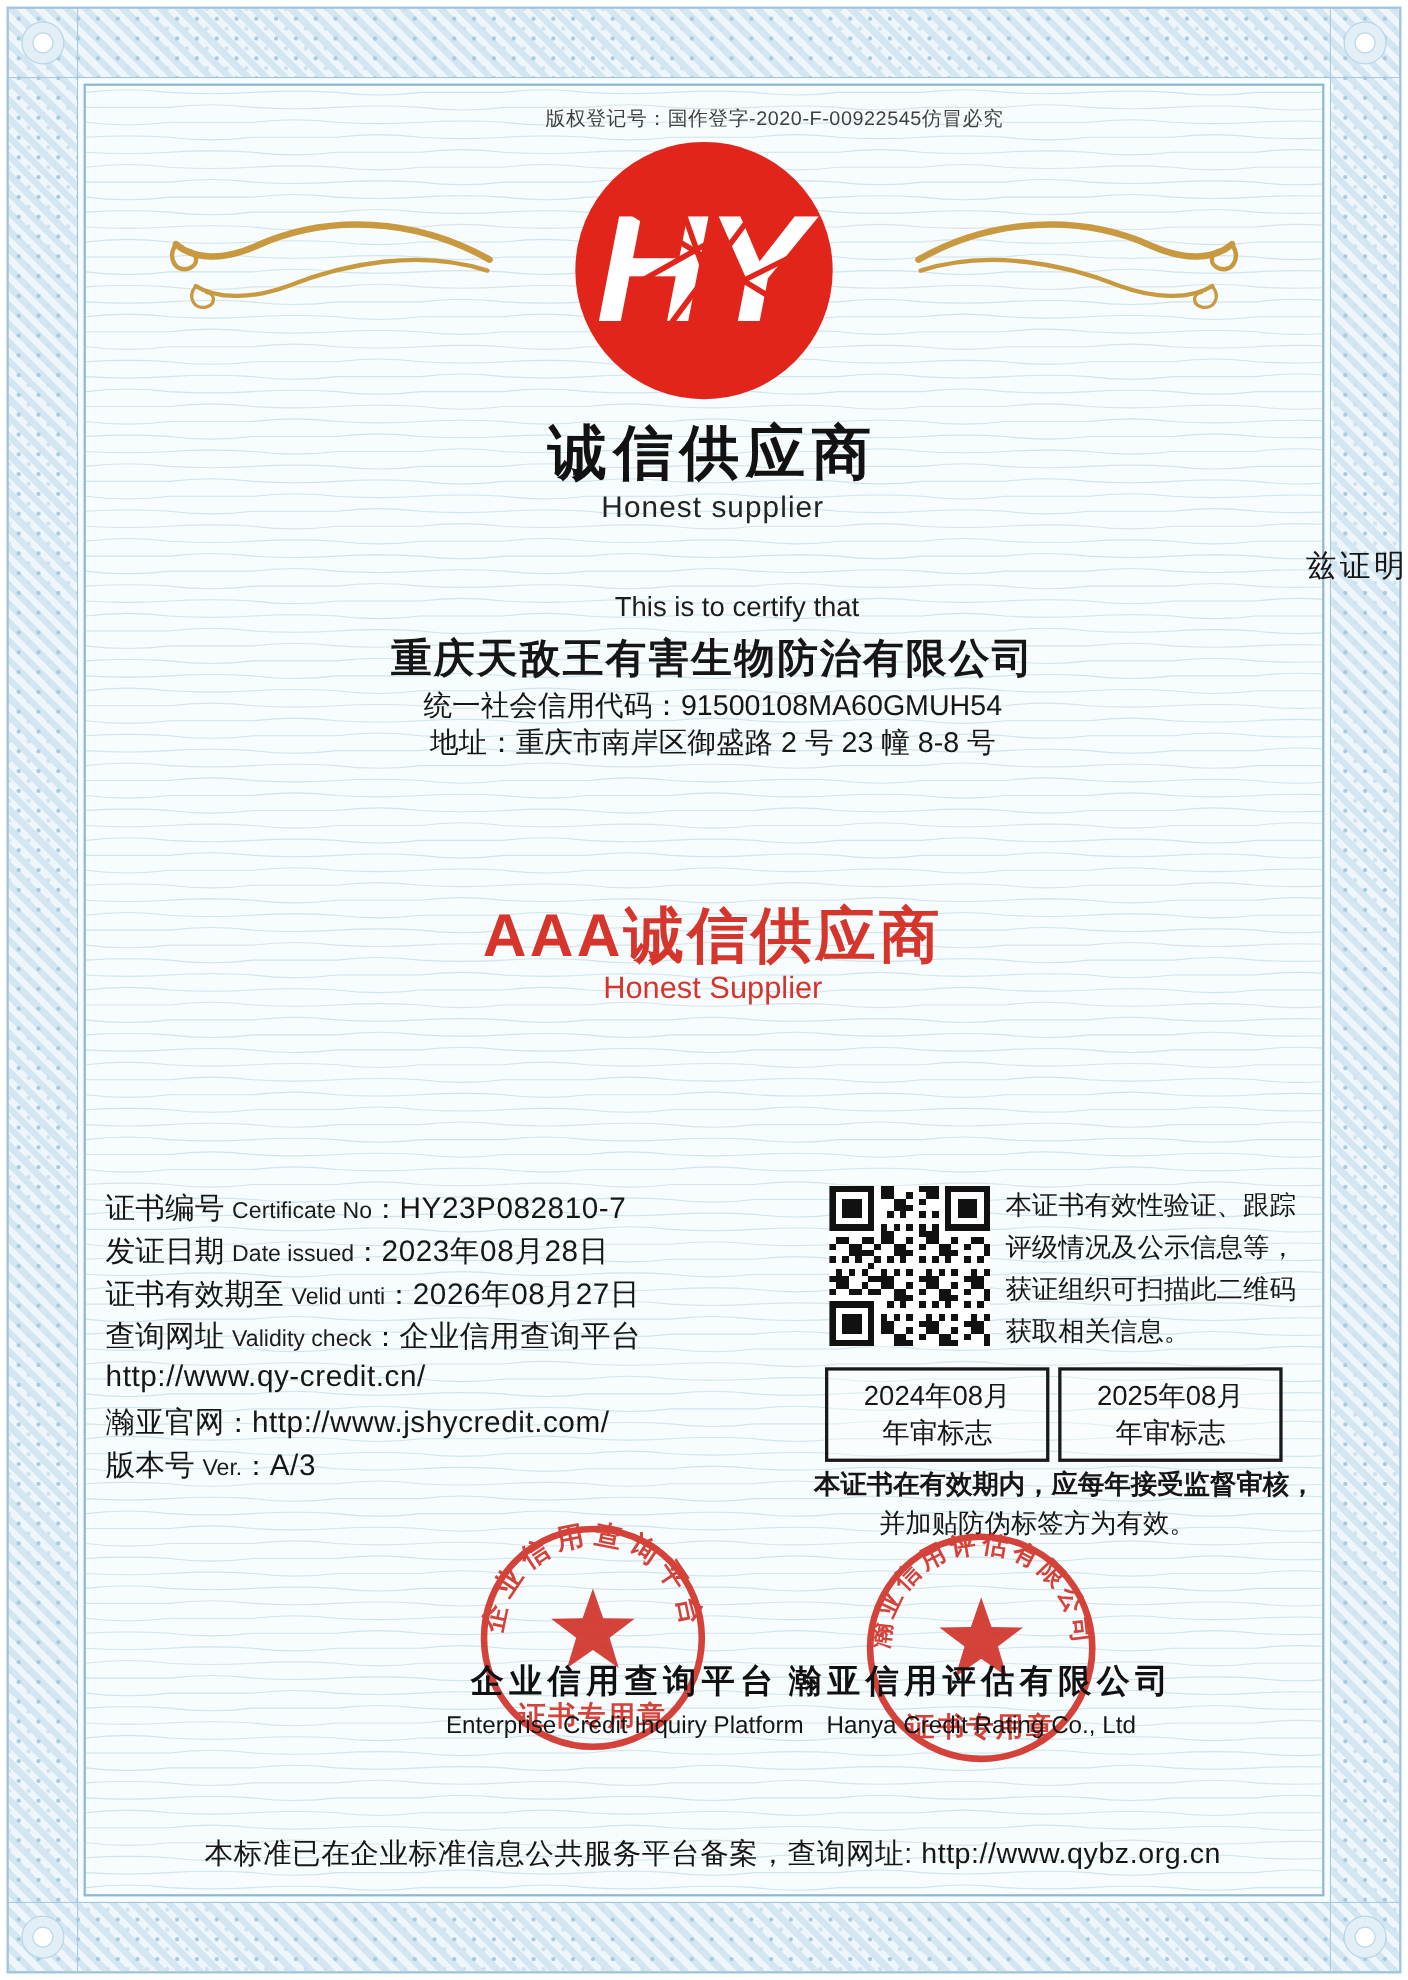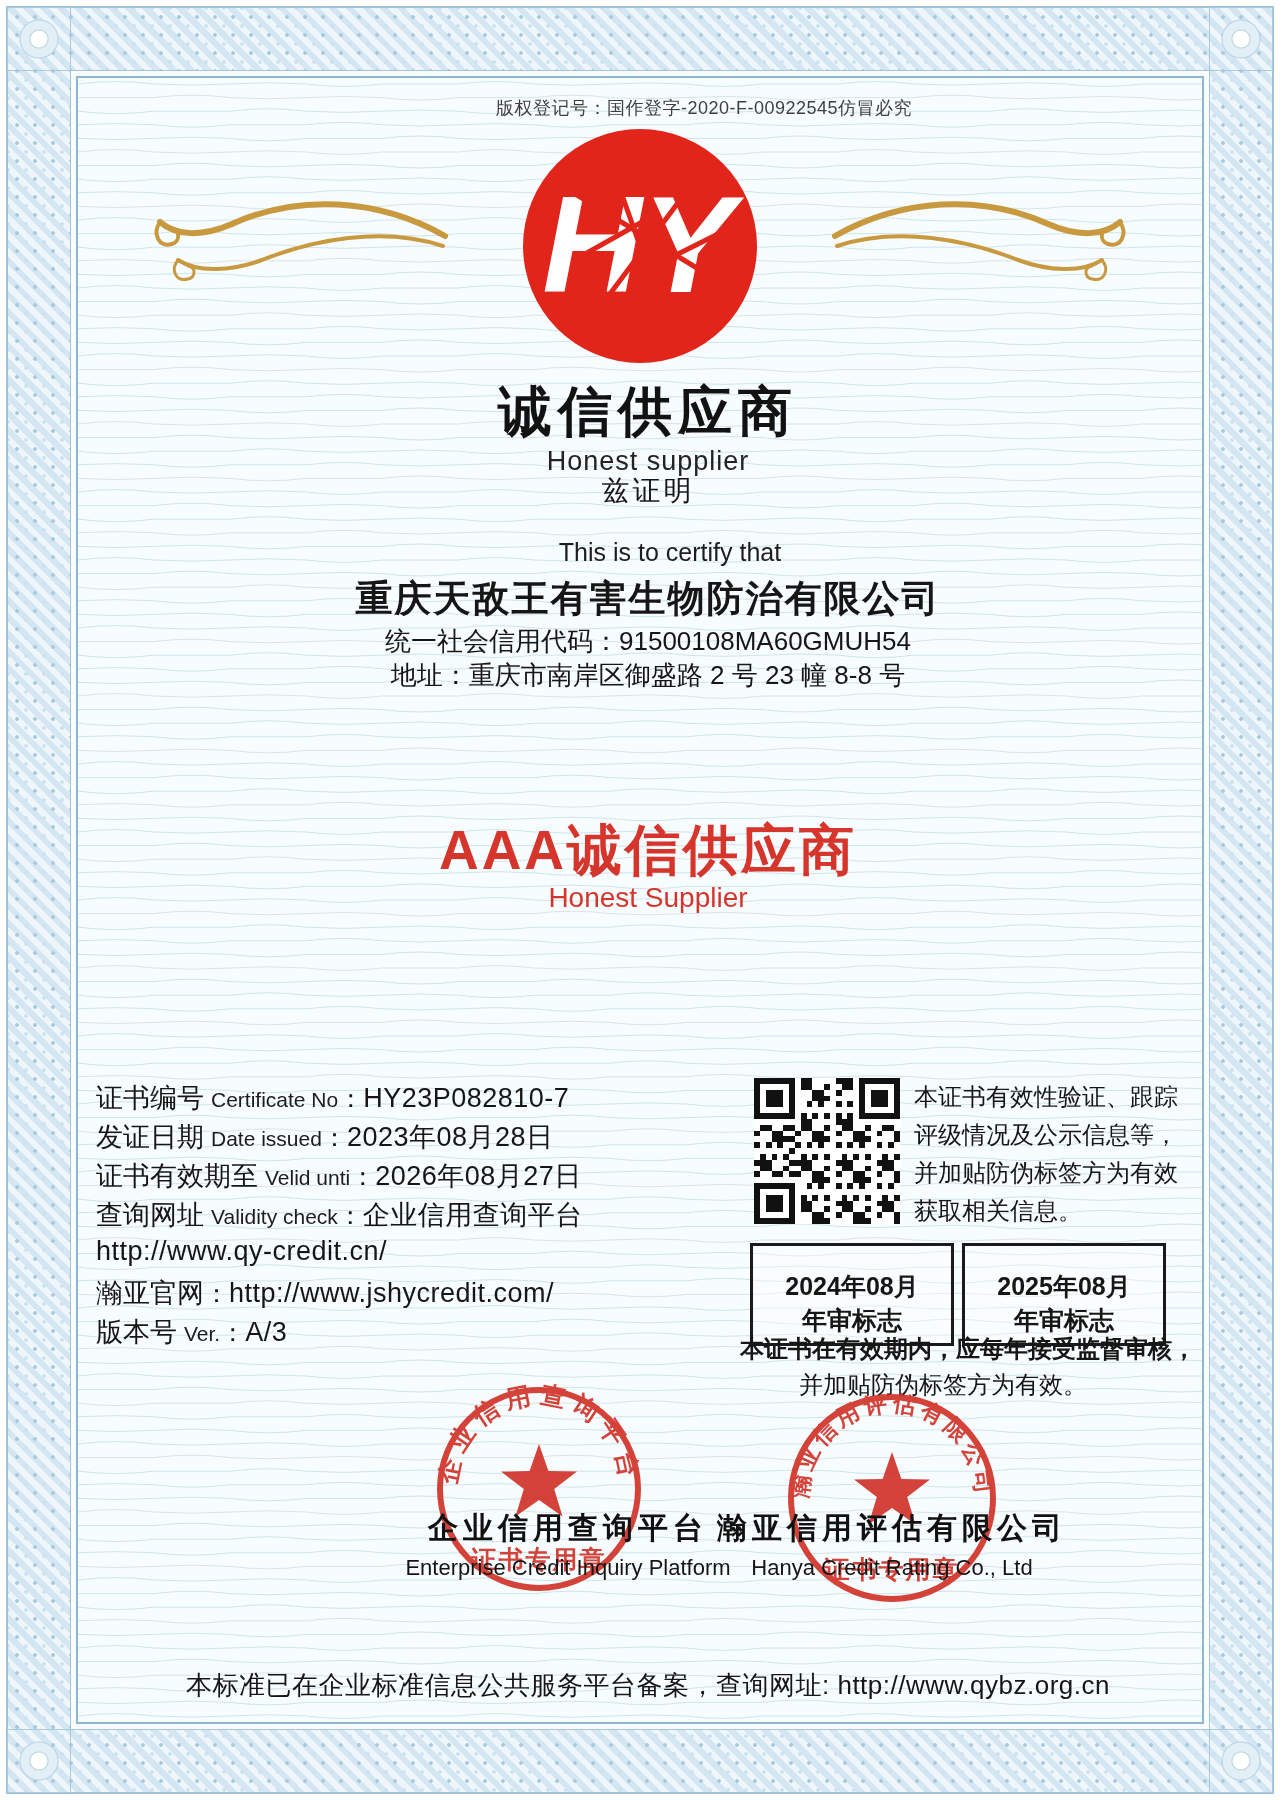--- a/index.html
+++ b/index.html
@@ -43,43 +43,43 @@
 
   .copyright { top:96px; font-size:18px; color:#3f3f3f; letter-spacing:0.5px; text-indent:112px; }
 
   .logo-svg { left:520px; top:126px; }
   .flourish { top:184px; }
   .flourish.left { left:150px; }
   .flourish.right { left:830px; transform:scaleX(-1); }
 
   .title-zh { top:376px; font-size:54px; font-weight:700; letter-spacing:6px; color:#121212; }
   .title-en { top:446px; font-size:27px; color:#232323; letter-spacing:1px; }
-  .certify-zh { top:472px; font-size:28px; letter-spacing:3px; }
+  .certify-zh { top:496px; font-size:28px; letter-spacing:3px;text-align:right; }
   .certify-en { top:538px; font-size:25px; color:#1d1d1d;margin-left:44px; }
   .company-name { top:574px; font-size:37px; font-weight:700; letter-spacing:2px; }
   .credit-line { top:624px; font-size:26px; font-weight:500; }
   .address-line { top:658px; font-size:26px; font-weight:500; }
 
   .rating-zh { top:814px; font-size:55px; font-weight:700; letter-spacing:3px; color:#d6352c; }
   .rating-en { top:882px; font-size:28px; color:#d6352c; }
 
   .details { left:96px; top:1080px; width:560px; }
   .dline { height:39px; display:flex; align-items:baseline; white-space:nowrap; }
   .dzh  { font-size:27px; font-weight:500; }
   .den  { font-size:21px; color:#1c1c1c; margin-left:7px; }
   .dsep { font-size:25px; }
   .dval { font-size:27px; font-weight:500; letter-spacing:0.5px; }
 
   .qr-svg { left:754px; top:1078px; background:#ffffff; }
   .qr-info { left:914px; top:1078px; width:285px; font-size:24px; line-height:38px; font-weight:500; }
 
   .annual-box {
     position:absolute; top:1243px; width:198px; height:74px;
-    border:3px solid #1a1a1a; text-align:center; padding-top:23px; box-sizing:content-box;
-    font-size:25px; line-height:34px; font-weight:700; background:rgba(255,255,255,0.35);
+    border:3px solid #1a1a1a; text-align:center; padding-top:6px; box-sizing:content-box;
+    font-size:25px; line-height:34px; font-weight:400; background:rgba(255,255,255,0.35);
   }
   .annual-box.b1 { left:750px; }
   .annual-box.b2 { left:962px; }
 
   .note1 { left:690px; top:1333px; width:506px; text-align:right; font-size:24px; font-weight:700; }
   .note2 { left:690px; top:1369px; width:506px; text-align:center; font-size:24px; font-weight:500; }
 
   .seal-svg { position:absolute; opacity:0.88; }
   .seal-svg.s1 { left:432px; top:1382px; }
   .seal-svg.s2 { left:782px; top:1388px; }
@@ -317,21 +317,21 @@
     </div>
   </div>
 
   <svg id="qr-grid" class="abs qr-svg" width="146" height="146" viewBox="0 0 25 25" shape-rendering="crispEdges">
       <path d="M0 0h1v1h-1zM1 0h1v1h-1zM2 0h1v1h-1zM3 0h1v1h-1zM4 0h1v1h-1zM5 0h1v1h-1zM6 0h1v1h-1zM8 0h1v1h-1zM9 0h1v1h-1zM14 0h1v1h-1zM15 0h1v1h-1zM16 0h1v1h-1zM18 0h1v1h-1zM19 0h1v1h-1zM20 0h1v1h-1zM21 0h1v1h-1zM22 0h1v1h-1zM23 0h1v1h-1zM24 0h1v1h-1zM0 1h1v1h-1zM6 1h1v1h-1zM8 1h1v1h-1zM9 1h1v1h-1zM12 1h1v1h-1zM15 1h1v1h-1zM16 1h1v1h-1zM18 1h1v1h-1zM24 1h1v1h-1zM0 2h1v1h-1zM2 2h1v1h-1zM3 2h1v1h-1zM4 2h1v1h-1zM6 2h1v1h-1zM10 2h1v1h-1zM11 2h1v1h-1zM14 2h1v1h-1zM18 2h1v1h-1zM20 2h1v1h-1zM21 2h1v1h-1zM22 2h1v1h-1zM24 2h1v1h-1zM0 3h1v1h-1zM2 3h1v1h-1zM3 3h1v1h-1zM4 3h1v1h-1zM6 3h1v1h-1zM10 3h1v1h-1zM11 3h1v1h-1zM12 3h1v1h-1zM18 3h1v1h-1zM20 3h1v1h-1zM21 3h1v1h-1zM22 3h1v1h-1zM24 3h1v1h-1zM0 4h1v1h-1zM2 4h1v1h-1zM3 4h1v1h-1zM4 4h1v1h-1zM6 4h1v1h-1zM9 4h1v1h-1zM11 4h1v1h-1zM14 4h1v1h-1zM16 4h1v1h-1zM18 4h1v1h-1zM20 4h1v1h-1zM21 4h1v1h-1zM22 4h1v1h-1zM24 4h1v1h-1zM0 5h1v1h-1zM6 5h1v1h-1zM18 5h1v1h-1zM24 5h1v1h-1zM0 6h1v1h-1zM1 6h1v1h-1zM2 6h1v1h-1zM3 6h1v1h-1zM4 6h1v1h-1zM5 6h1v1h-1zM6 6h1v1h-1zM8 6h1v1h-1zM10 6h1v1h-1zM12 6h1v1h-1zM14 6h1v1h-1zM16 6h1v1h-1zM18 6h1v1h-1zM19 6h1v1h-1zM20 6h1v1h-1zM21 6h1v1h-1zM22 6h1v1h-1zM23 6h1v1h-1zM24 6h1v1h-1zM8 7h1v1h-1zM9 7h1v1h-1zM14 7h1v1h-1zM15 7h1v1h-1zM16 7h1v1h-1zM1 8h1v1h-1zM2 8h1v1h-1zM5 8h1v1h-1zM6 8h1v1h-1zM8 8h1v1h-1zM9 8h1v1h-1zM12 8h1v1h-1zM15 8h1v1h-1zM16 8h1v1h-1zM19 8h1v1h-1zM22 8h1v1h-1zM23 8h1v1h-1zM0 9h1v1h-1zM3 9h1v1h-1zM4 9h1v1h-1zM7 9h1v1h-1zM10 9h1v1h-1zM11 9h1v1h-1zM14 9h1v1h-1zM17 9h1v1h-1zM18 9h1v1h-1zM21 9h1v1h-1zM24 9h1v1h-1zM3 10h1v1h-1zM4 10h1v1h-1zM5 10h1v1h-1zM6 10h1v1h-1zM10 10h1v1h-1zM11 10h1v1h-1zM12 10h1v1h-1zM17 10h1v1h-1zM18 10h1v1h-1zM19 10h1v1h-1zM24 10h1v1h-1zM0 11h1v1h-1zM2 11h1v1h-1zM4 11h1v1h-1zM7 11h1v1h-1zM9 11h1v1h-1zM11 11h1v1h-1zM14 11h1v1h-1zM16 11h1v1h-1zM18 11h1v1h-1zM21 11h1v1h-1zM23 11h1v1h-1zM6 12h1v1h-1zM1 13h1v1h-1zM3 13h1v1h-1zM5 13h1v1h-1zM8 13h1v1h-1zM10 13h1v1h-1zM12 13h1v1h-1zM15 13h1v1h-1zM17 13h1v1h-1zM19 13h1v1h-1zM22 13h1v1h-1zM24 13h1v1h-1zM0 14h1v1h-1zM1 14h1v1h-1zM2 14h1v1h-1zM6 14h1v1h-1zM7 14h1v1h-1zM8 14h1v1h-1zM9 14h1v1h-1zM14 14h1v1h-1zM15 14h1v1h-1zM16 14h1v1h-1zM21 14h1v1h-1zM22 14h1v1h-1zM23 14h1v1h-1zM1 15h1v1h-1zM2 15h1v1h-1zM5 15h1v1h-1zM8 15h1v1h-1zM9 15h1v1h-1zM12 15h1v1h-1zM15 15h1v1h-1zM16 15h1v1h-1zM19 15h1v1h-1zM22 15h1v1h-1zM23 15h1v1h-1zM0 16h1v1h-1zM3 16h1v1h-1zM4 16h1v1h-1zM6 16h1v1h-1zM7 16h1v1h-1zM10 16h1v1h-1zM11 16h1v1h-1zM14 16h1v1h-1zM17 16h1v1h-1zM18 16h1v1h-1zM21 16h1v1h-1zM24 16h1v1h-1zM10 17h1v1h-1zM11 17h1v1h-1zM12 17h1v1h-1zM17 17h1v1h-1zM18 17h1v1h-1zM19 17h1v1h-1zM24 17h1v1h-1zM0 18h1v1h-1zM1 18h1v1h-1zM2 18h1v1h-1zM3 18h1v1h-1zM4 18h1v1h-1zM5 18h1v1h-1zM6 18h1v1h-1zM9 18h1v1h-1zM11 18h1v1h-1zM14 18h1v1h-1zM16 18h1v1h-1zM18 18h1v1h-1zM21 18h1v1h-1zM23 18h1v1h-1zM0 19h1v1h-1zM6 19h1v1h-1zM0 20h1v1h-1zM2 20h1v1h-1zM3 20h1v1h-1zM4 20h1v1h-1zM6 20h1v1h-1zM8 20h1v1h-1zM10 20h1v1h-1zM12 20h1v1h-1zM15 20h1v1h-1zM17 20h1v1h-1zM19 20h1v1h-1zM22 20h1v1h-1zM24 20h1v1h-1zM0 21h1v1h-1zM2 21h1v1h-1zM3 21h1v1h-1zM4 21h1v1h-1zM6 21h1v1h-1zM8 21h1v1h-1zM9 21h1v1h-1zM14 21h1v1h-1zM15 21h1v1h-1zM16 21h1v1h-1zM21 21h1v1h-1zM22 21h1v1h-1zM23 21h1v1h-1zM0 22h1v1h-1zM2 22h1v1h-1zM3 22h1v1h-1zM4 22h1v1h-1zM6 22h1v1h-1zM8 22h1v1h-1zM9 22h1v1h-1zM12 22h1v1h-1zM15 22h1v1h-1zM16 22h1v1h-1zM19 22h1v1h-1zM22 22h1v1h-1zM23 22h1v1h-1zM0 23h1v1h-1zM6 23h1v1h-1zM10 23h1v1h-1zM11 23h1v1h-1zM14 23h1v1h-1zM17 23h1v1h-1zM18 23h1v1h-1zM21 23h1v1h-1zM24 23h1v1h-1zM0 24h1v1h-1zM1 24h1v1h-1zM2 24h1v1h-1zM3 24h1v1h-1zM4 24h1v1h-1zM5 24h1v1h-1zM6 24h1v1h-1zM10 24h1v1h-1zM11 24h1v1h-1zM12 24h1v1h-1zM17 24h1v1h-1zM18 24h1v1h-1zM19 24h1v1h-1zM24 24h1v1h-1z" fill="#111"></path>
     </svg>
 
   <div class="abs qr-info">
     <div>本证书有效性验证、跟踪</div>
     <div>评级情况及公示信息等，</div>
-    <div>并加贴防伪标签方为有效</div>
+    <div>获证组织可扫描此二维码</div>
     <div>获取相关信息。</div>
   </div>
 
   <div class="annual-box b1">
     <div>2024年08月</div>
     <div>年审标志</div>
   </div>
   <div class="annual-box b2">
     <div>2025年08月</div>
     <div>年审标志</div>

